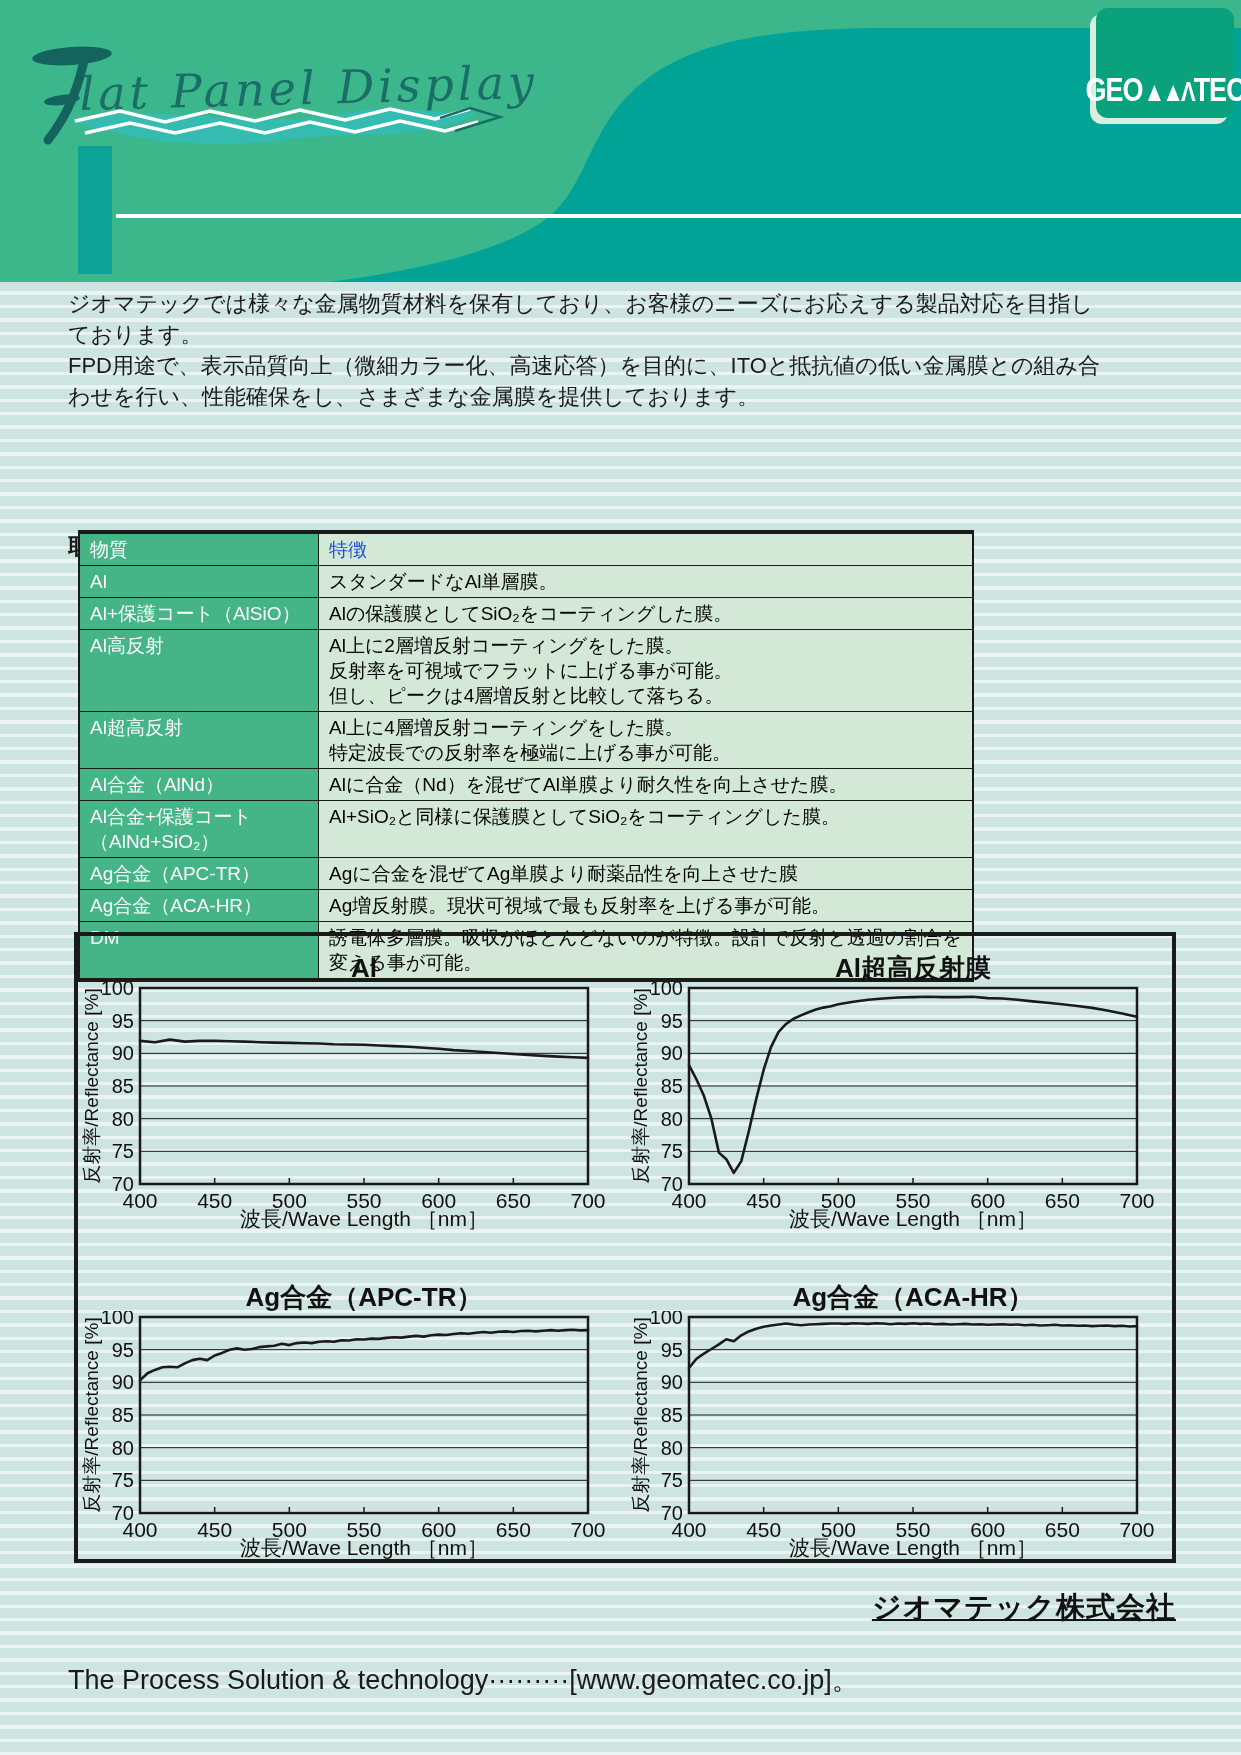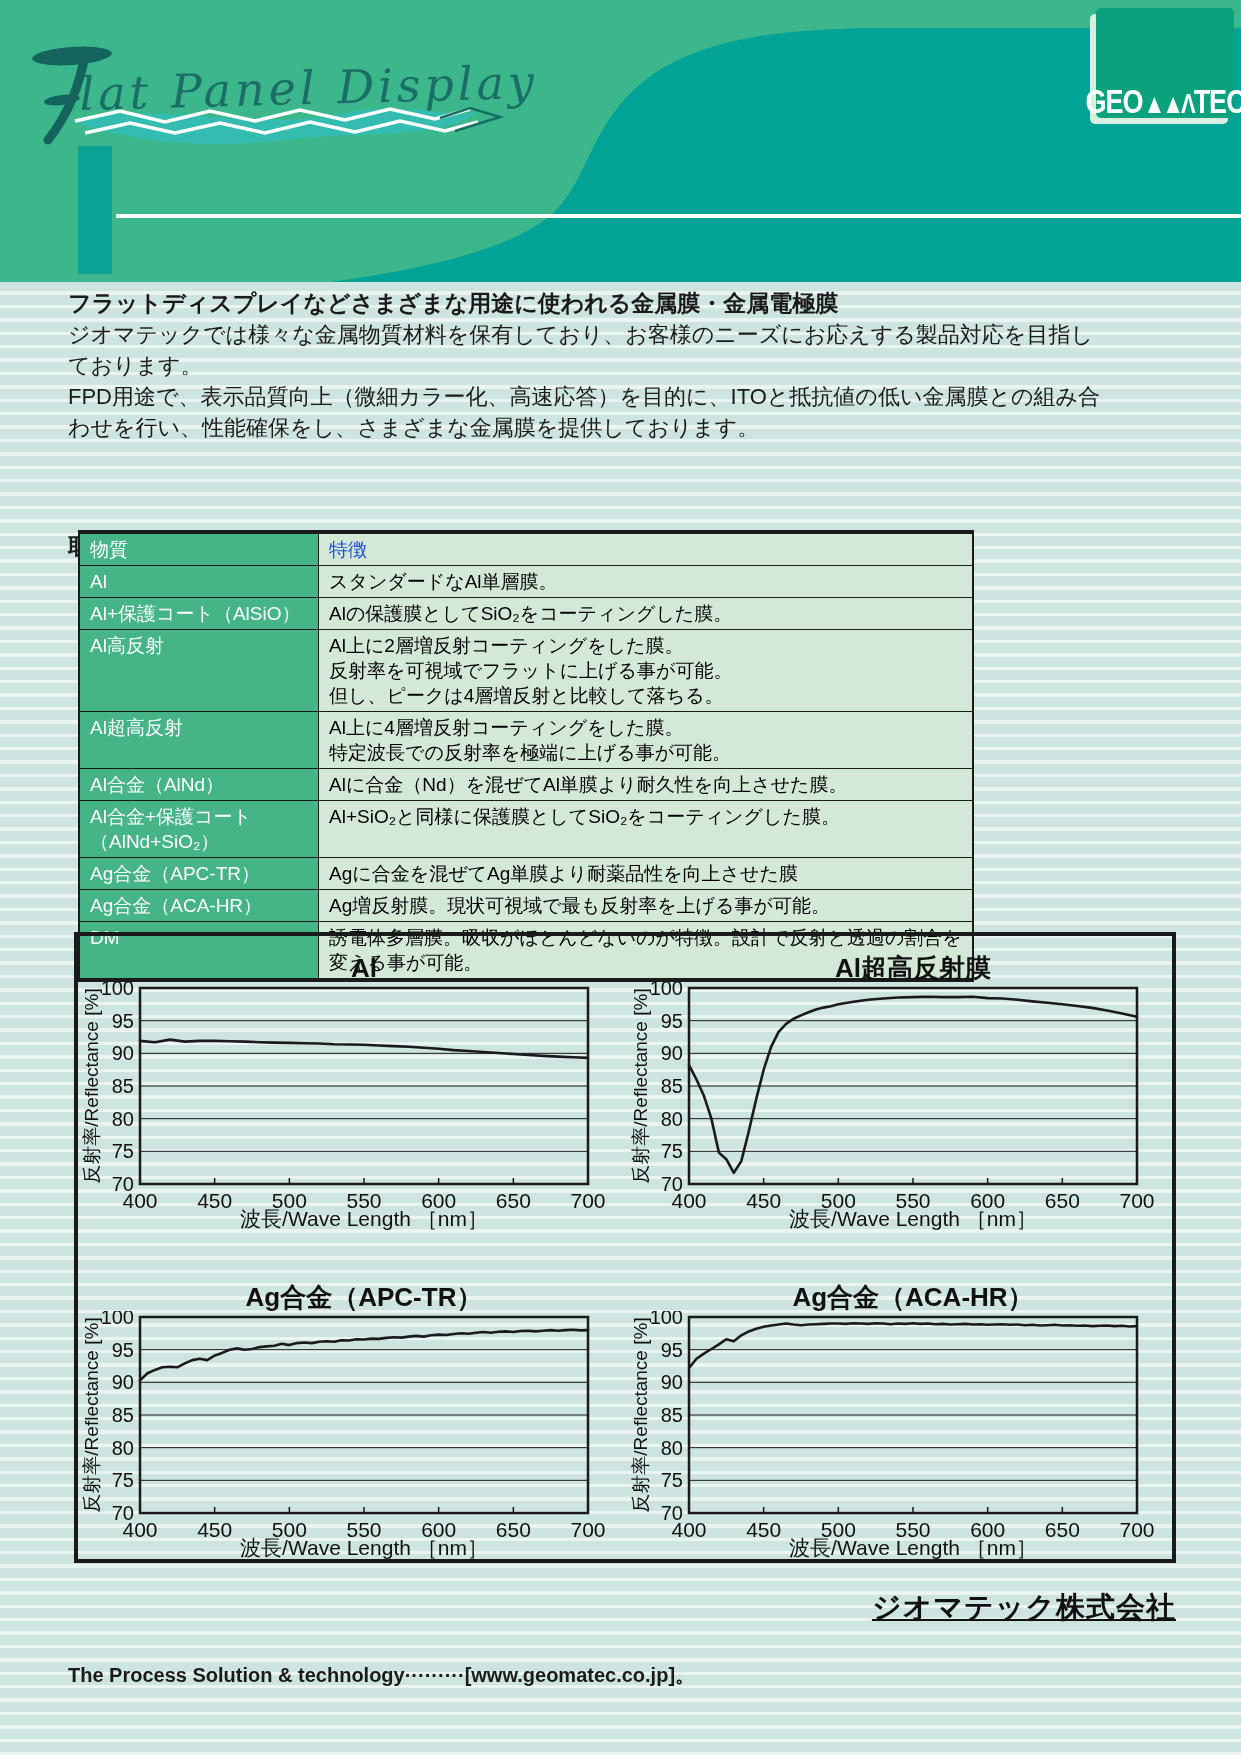--- a/index.html
+++ b/index.html
@@ -4,22 +4,22 @@
 <style>
   html,body{margin:0;padding:0;}
   body{font-family:"Liberation Sans","DejaVu Sans",sans-serif;}
   .page{position:relative;width:1241px;height:1755px;overflow:hidden;
         background:repeating-linear-gradient(180deg,#CDE4E1 0px,#CDE4E1 10px,#EAF4F2 10px,#EAF4F2 13.4px);}
   
   .header{position:absolute;left:0;top:0;width:1241px;height:282px;}
   .header svg.header-art{position:absolute;left:0;top:0;}
   .page-title{position:absolute;left:122px;top:130px;font-size:62px;font-weight:bold;color:#FFFFFF;letter-spacing:2px;}
   .title-bar{position:absolute;left:78px;top:146px;width:34px;height:128px;background:#0CA295;}
-  .logo-box{position:absolute;left:1096px;top:8px;width:138px;height:110px;background:#0AA17D;border-radius:5px;
-            box-shadow:-6px 6px 0 #D8EFE0;display:flex;align-items:flex-end;justify-content:center;box-sizing:border-box;}
+  .logo-box{position:absolute;left:1096px;top:8px;width:138px;height:110px;background:#0AA17D;border-radius:12px;
+            box-shadow:-6px 6px 0 #D8EFE0;display:flex;align-items:flex-end;justify-content:center;padding-bottom:12px;box-sizing:border-box;}
   .logo-text{color:#FFFFFF;font-weight:bold;font-size:27px;letter-spacing:-1px;transform:scaleY(1.25);white-space:nowrap;}
   .logo-text .peaks{font-size:22px;letter-spacing:-3px;margin:0 1px;}
   
   .intro{position:absolute;left:68px;top:288px;width:1115px;color:#1A1A1A;}
   .intro .headline{font-size:23px;font-weight:bold;line-height:31px;}
   .intro .line{font-size:22px;line-height:31px;}
   
   .section-title{position:absolute;left:68px;top:492px;font-size:22px;font-weight:bold;color:#1A1A1A;margin-top:40px;}
   table.materials{position:absolute;left:78px;top:530px;width:896px;border-collapse:collapse;
                   border-top:4px solid #1A1A1A;border-bottom:4px solid #1A1A1A;border-left:2px solid #1A1A1A;border-right:2px solid #1A1A1A;}
@@ -28,21 +28,21 @@
   td.feat{background:#D3E8D7;color:#000000;}
   tr.head td.mat{background:#45B487;color:#FFFFFF;}
   tr.head td.feat{background:#D3E8D7;color:#1d4ed8;}
   
   .chart-box{position:absolute;left:74px;top:932px;width:1102px;height:631px;border:4px solid #1A1A1A;box-sizing:border-box;
              display:grid;grid-template-columns:545px 545px;column-gap:4px;row-gap:52px;padding-top:18px;justify-content:start;}
   .chart-cell{width:545px;}
   .chart-title{margin-left:62px;width:448px;text-align:center;font-size:26px;font-weight:bold;color:#111;height:28px;line-height:28px;}
   .chart-cell svg{display:block;}
   
-  .footer-left{position:absolute;left:68px;top:1662px;font-size:20px;color:#1A1A1A;font-weight:bold;}
+  .footer-left{position:absolute;left:68px;top:1662px;font-size:27px;color:#1A1A1A;}
   .footer-company{position:absolute;right:65px;top:1588px;font-size:29px;font-weight:bold;color:#111;letter-spacing:1px;text-decoration:underline;}
 </style>
 </head>
 <body>
 
 <div class="page">
 
   <div class="header">
     <svg class="header-art" width="1241" height="282" viewBox="0 0 1241 282">
       <rect x="0" y="0" width="1241" height="282" fill="#3CB78C"></rect>
@@ -61,21 +61,20 @@
 
       <rect x="116" y="214" width="1125" height="4" fill="#FFFFFF"></rect>
     </svg>
     <div class="title-bar"></div>
     <div class="logo-box">
       <div class="logo-text"><span>GEO</span><span class="peaks">▲▲Λ</span><span>TEC</span></div>
     </div>
   </div>
 
   <div class="intro">
-    <div class="headline">フラットディスプレイなどさまざまな用途に使われる金属膜・金属電極膜</div>
     <div class="line">ジオマテックでは様々な金属物質材料を保有しており、お客様のニーズにお応えする製品対応を目指し</div>
     <div class="line">ております。</div>
     <div class="line">FPD用途で、表示品質向上（微細カラー化、高速応答）を目的に、ITOと抵抗値の低い金属膜との組み合</div>
     <div class="line">わせを行い、性能確保をし、さまざまな金属膜を提供しております。</div>
   </div>
 
   <div class="section-title">取扱物質一覧</div>
   <table class="materials">
     <tbody>
         <tr class="head">

